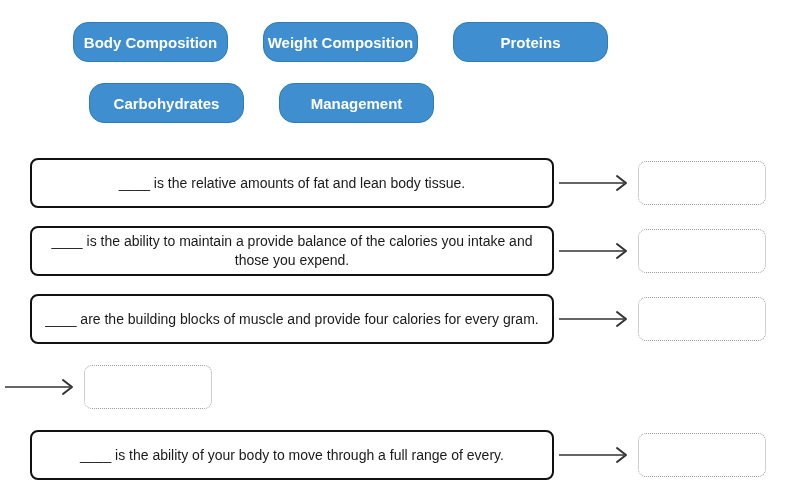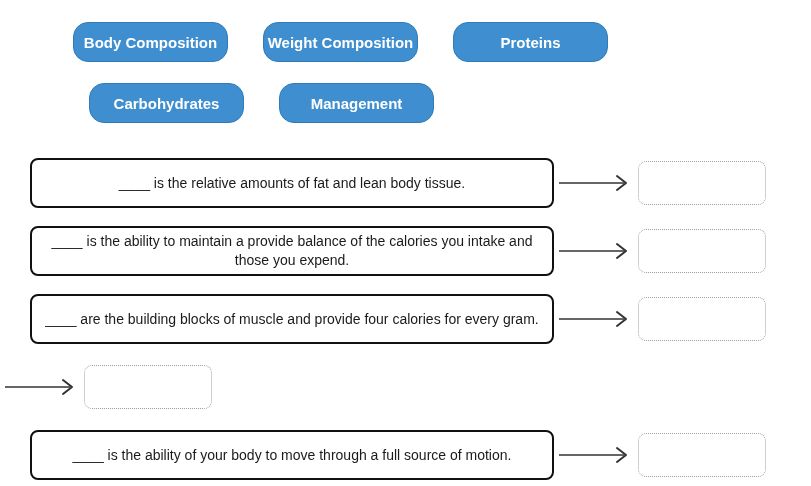--- a/index.html
+++ b/index.html
@@ -111,21 +111,21 @@
 
   <div class="match-row">
     <svg class="arrow" viewBox="0 0 74 18" xmlns="http://www.w3.org/2000/svg">
       <line x1="0" y1="9" x2="65" y2="9" stroke="currentColor" stroke-width="1.5"></line>
       <polyline points="58,2 67,9 58,16" fill="none" stroke="currentColor" stroke-width="2" stroke-linecap="round" stroke-linejoin="round"></polyline>
     </svg>
     <div class="answer-slot"></div>
   </div>
 
   <div class="match-row">
-    <div class="question-card">____ is the ability of your body to move through a full source of motion.</div>
+    <div class="question-card">____ is the ability of your body to move through a full range of every.</div>
     <svg class="arrow" viewBox="0 0 74 18" xmlns="http://www.w3.org/2000/svg">
       <line x1="0" y1="9" x2="65" y2="9" stroke="currentColor" stroke-width="1.5"></line>
       <polyline points="58,2 67,9 58,16" fill="none" stroke="currentColor" stroke-width="2" stroke-linecap="round" stroke-linejoin="round"></polyline>
     </svg>
     <div class="answer-slot"></div>
   </div>
 
 </div>
 
 </body></html>

